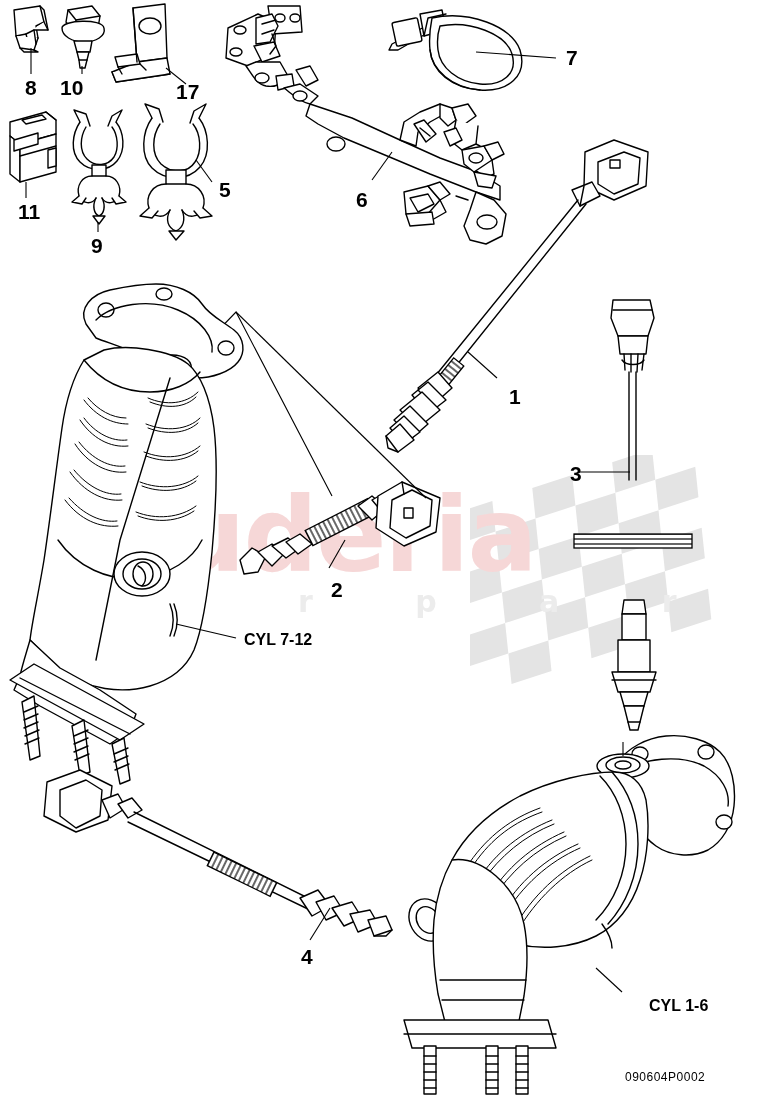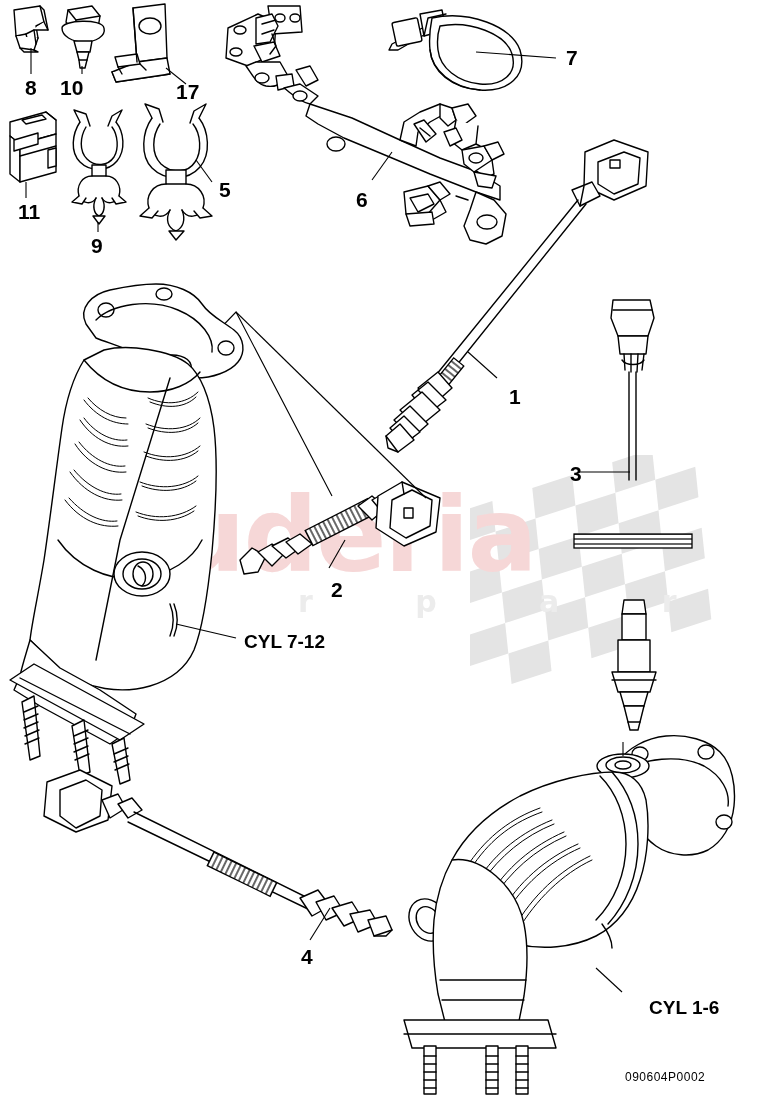--- a/index.html
+++ b/index.html
@@ -32,21 +32,21 @@
   
   #art{position:absolute;left:0;top:0;width:759px;height:1100px;}
 
   
   .lbl{
     position:absolute;font-weight:bold;color:#000;
     font-family:"Liberation Sans", sans-serif;
     user-select:none;white-space:nowrap;
   }
   .num{font-size:21px;}
-  .cyl{font-size:19px;}
+  .cyl{font-size:16px;}
   .code{font-size:12px;font-weight:normal;letter-spacing:.5px;}
 </style>
 </head>
 <body>
 
 <div id="sheet">
 
   <svg class="wm-flag" viewBox="0 0 300 230" xmlns="http://www.w3.org/2000/svg">
     <g transform="rotate(-18 150 115) skewX(-12)" fill="#e4e4e4">
       <rect x="10" y="10" width="42" height="30"></rect>

